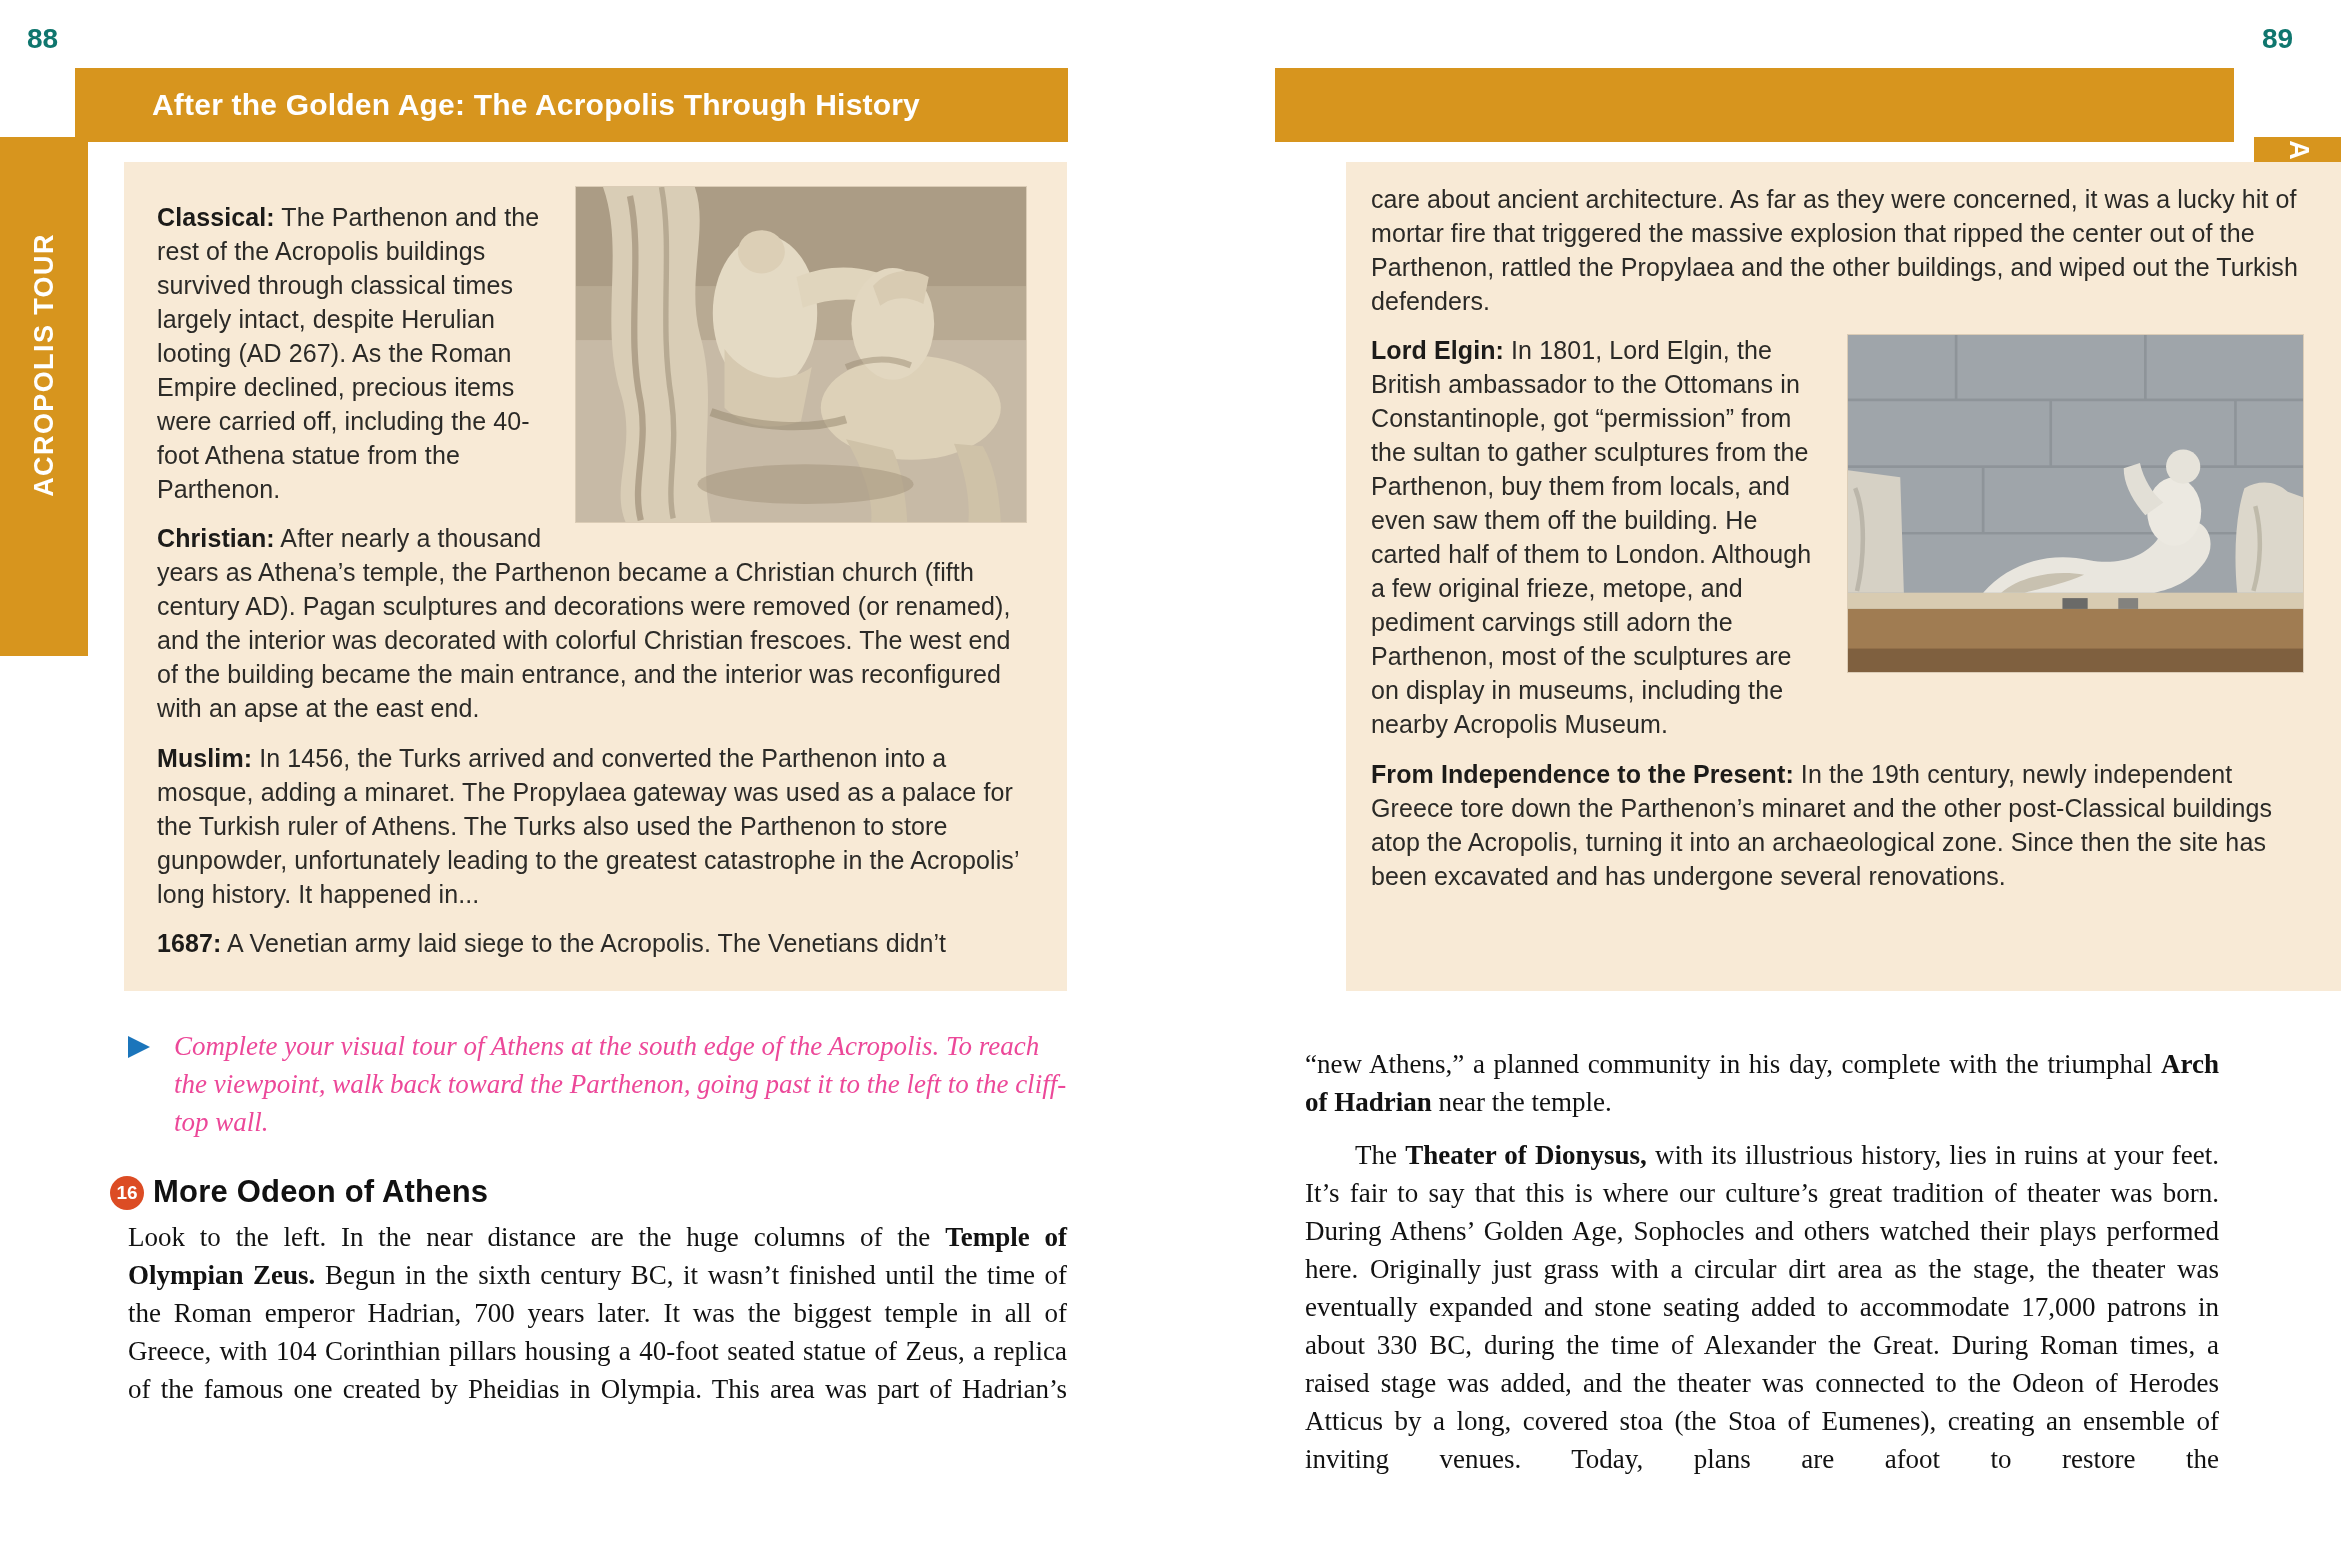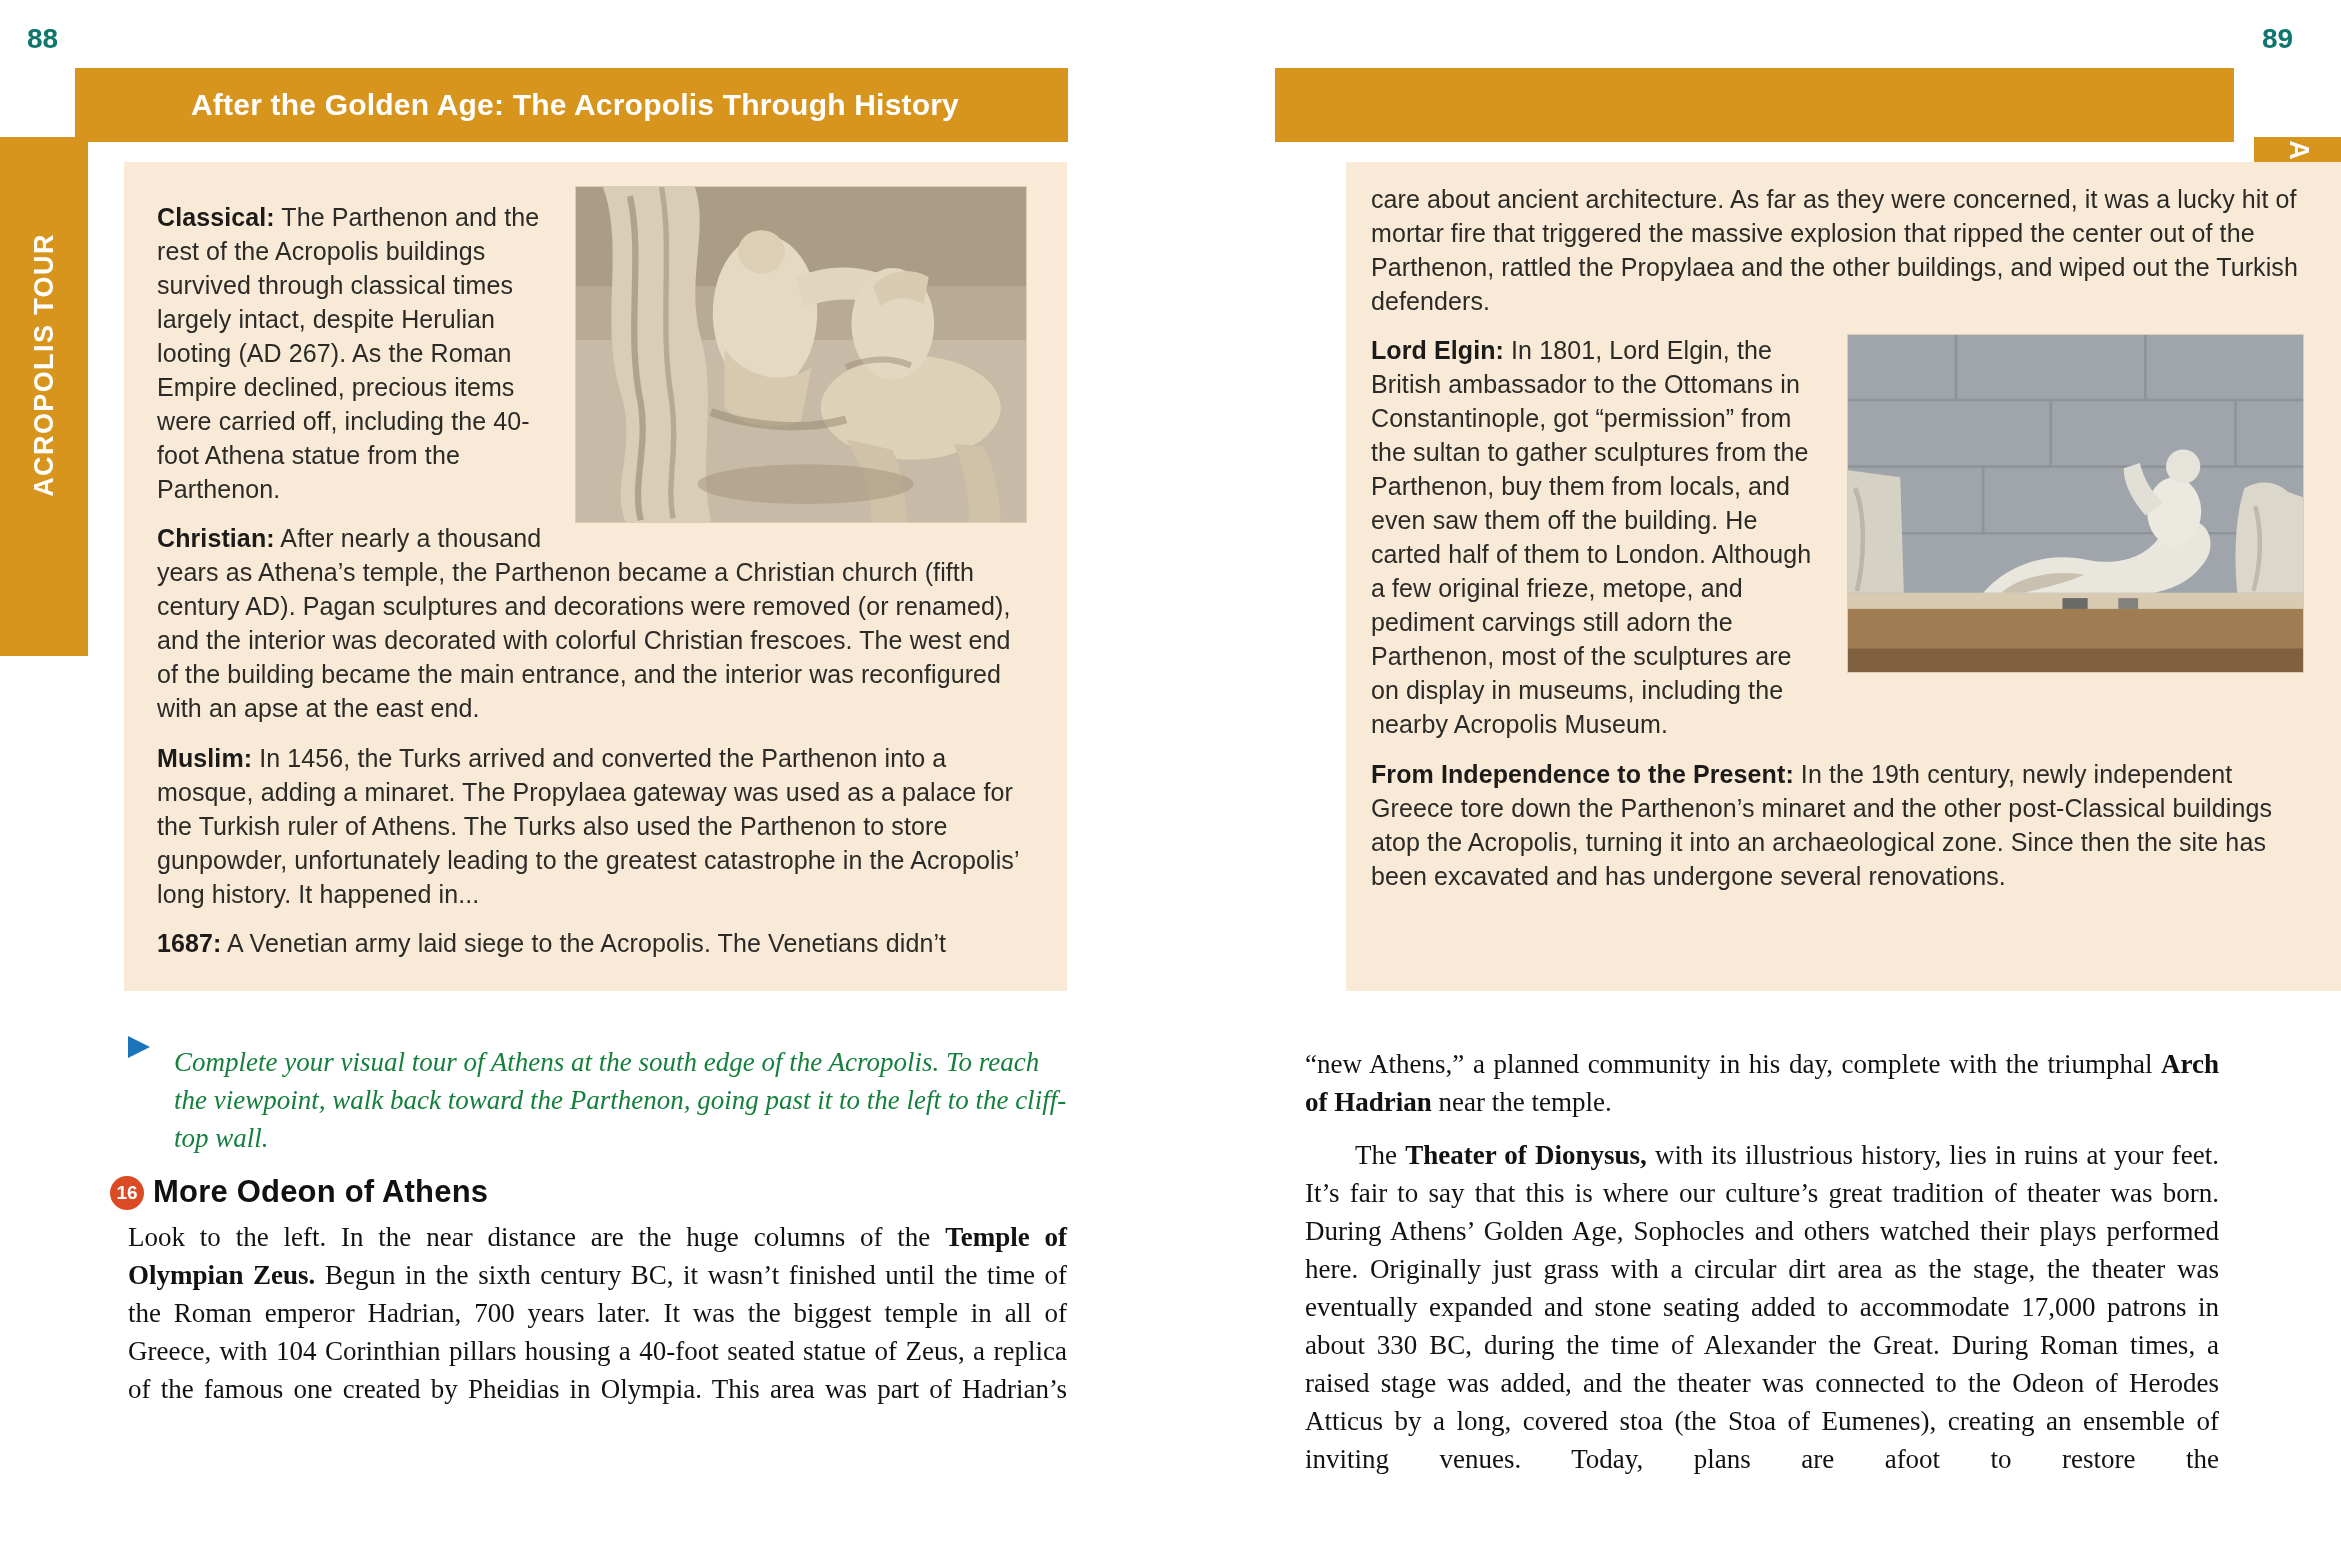--- a/index.html
+++ b/index.html
@@ -28,41 +28,41 @@
   .tab span{
     position:absolute;left:50%;
     white-space:nowrap;color:#fff;
     font:700 27px "Liberation Sans",sans-serif;letter-spacing:1.4px;
   }
   #tab-left span{top:228px;transform:translate(-50%,-50%) rotate(-90deg)}
   #tab-right span{top:135px;transform:translate(-50%,-50%) rotate(90deg)}
 
   
   .hbar{position:absolute;top:68px;height:74px;background:var(--orange);box-sizing:border-box}
-  #hbar-left{left:75px;width:993px;display:flex;align-items:center;padding-left:116px}
+  #hbar-left{left:75px;width:993px;display:flex;align-items:center;padding-left:77px}
   #hbar-left span{color:#fff;font:700 30px/1 "Liberation Sans",sans-serif;letter-spacing:0.2px}
   #hbar-right{left:1275px;width:959px}
 
   
   .box{position:absolute;top:162px;height:829px;background:var(--cream);box-sizing:border-box}
   #box-left{left:124px;width:943px;padding:38px 41px 8px 33px}
   #box-right{left:1346px;width:998px;padding:20px 41px 0 25px}
   .box p.bp{margin:0 0 15.3px 0;font:400 25px/34px "Liberation Sans",sans-serif;color:#2b2a27;letter-spacing:0.1px;text-align:left}
   .box p.bp b{font-weight:700;color:#1c1b19}
 
   .photo{float:right;position:relative;overflow:hidden;outline:0.9px solid rgba(90,70,40,.18)}
   #photo-metope{width:450px;height:335px;margin:-12.6px 0 16px 21.6px}
   #photo-elgin{width:455px;height:337px;margin:1.8px 0 12.6px 21.6px}
   .photo svg{display:block;width:100%;height:100%}
 
   
   #instr{position:absolute;left:128px;top:1027px;width:941px}
   #instr .tri{position:absolute;left:0;top:9px;width:0;height:0;
     border-left:22.5px solid var(--blue);border-top:11.7px solid transparent;border-bottom:11.7px solid transparent}
-  #instr p{margin:16px 0 0 46px;font:italic 400 27px/38px "Liberation Serif",serif;color:#15803d}
+  #instr p{margin:0 0 0 46px;font:italic 400 27px/38px "Liberation Serif",serif;color:#ec4899}
 
   
   #sec-head{position:absolute;left:110px;top:1176px;display:flex;align-items:flex-start;gap:9px}
   .marker{flex:0 0 auto;width:34px;height:34px;border-radius:50%;background:var(--red);
     color:#fff;font:700 19px/34px "Liberation Sans",sans-serif;text-align:center}
   .sec-title{font:700 31px/1 "Liberation Sans",sans-serif;color:#111;letter-spacing:0.2px}
 
   
   .bodytext{position:absolute;font:400 27px/38px "Liberation Serif",serif;color:#121212}
   #body-left{left:128px;top:1218px;width:939px}

